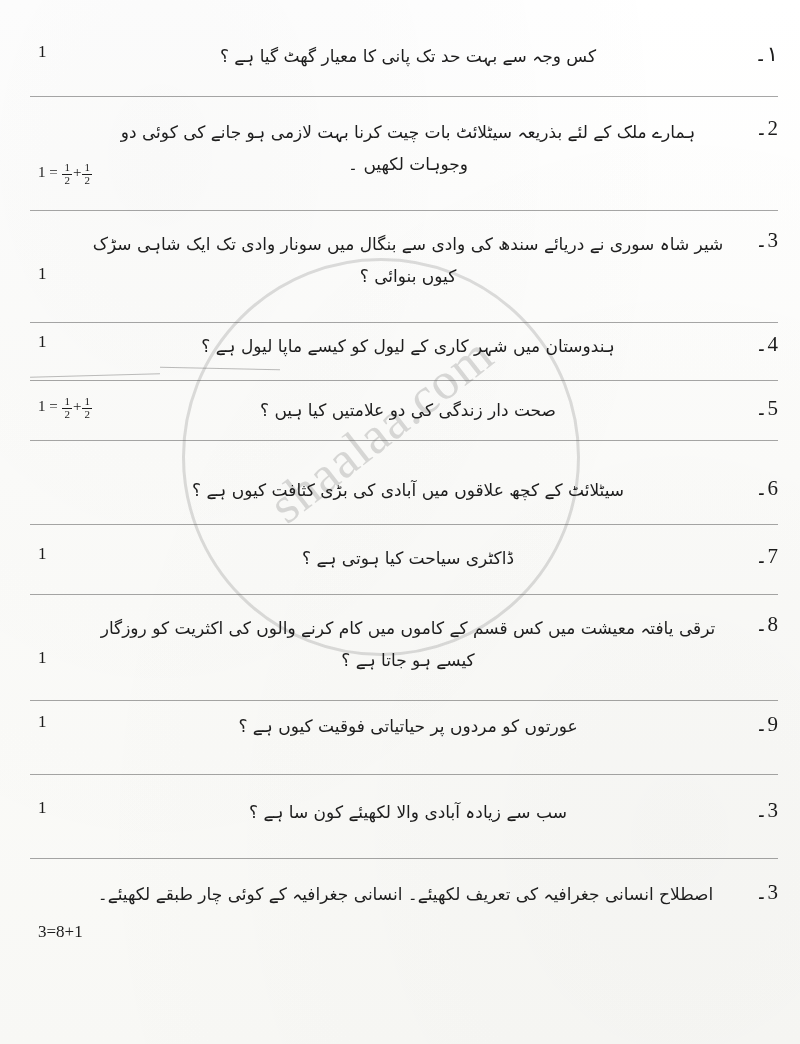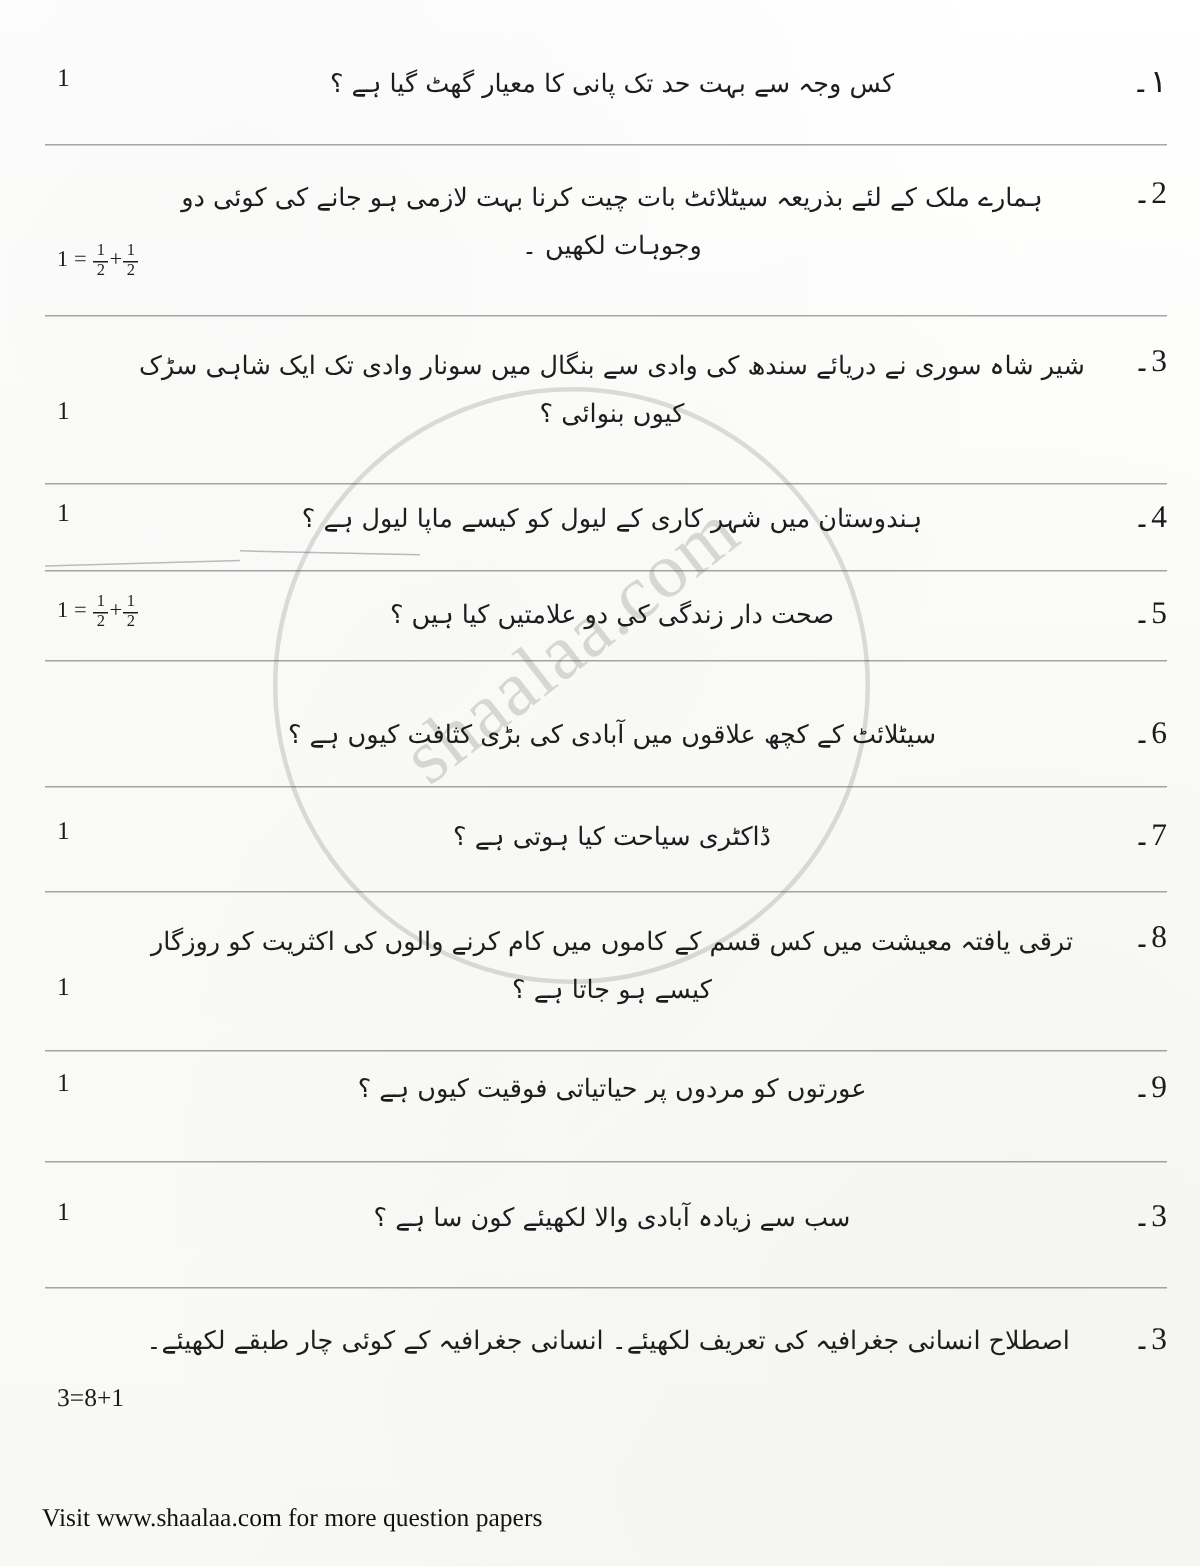--- a/index.html
+++ b/index.html
@@ -227,15 +227,14 @@
     <div class="q-text">سب سے زیادہ آبادی والا لکھیئے کون سا ہے ؟</div>
     <div class="q-num">3۔</div>
   </div>
 
   <div class="q-row" style="top:880px;">
     <div class="marks" style="top:42px;">3=8+1</div>
     <div class="q-text" style="left:55px;">اصطلاح انسانی جغرافیہ کی تعریف لکھیئے۔ انسانی جغرافیہ کے کوئی چار طبقے لکھیئے۔</div>
     <div class="q-num">3۔</div>
   </div>
 
-  <div class="footer">Visit www.shaalaa.com for more question papers</div>
 
 </div>
 
 </body></html>

